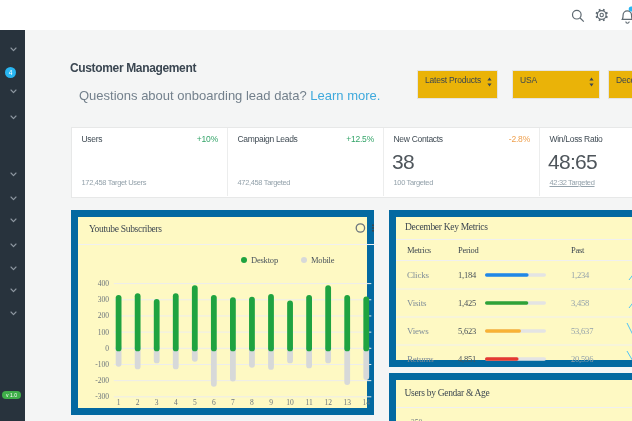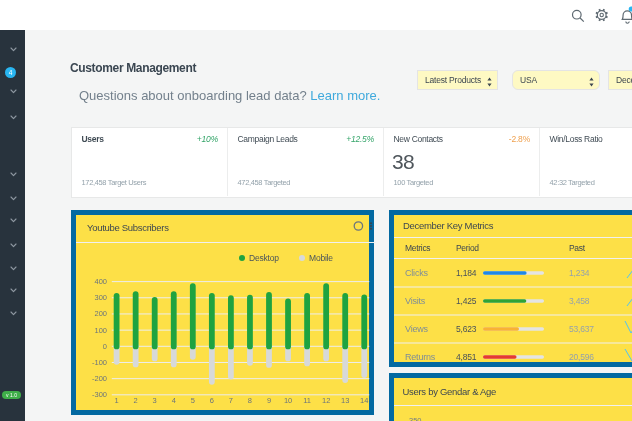--- a/index.html
+++ b/index.html
@@ -6,31 +6,31 @@
 html,body { width:632px; height:421px; overflow:hidden; background:#f4f5f5; font-family:"Liberation Sans", sans-serif; }
 #topbar { position:absolute; left:0; top:0; width:632px; height:30px; background:#fff; }
 #sidebar { position:absolute; left:0; top:30px; width:25px; height:391px; background:#28333d; }
 .chev { position:absolute; left:10px; width:7px; height:7px; }
 .chev svg { display:block; }
 #badge4 { position:absolute; left:5px; top:67px; width:11px; height:11px; border-radius:50%; background:#29b6f2; color:#fff; font-size:6.5px; line-height:11px; text-align:center; }
 #vbadge { position:absolute; left:2px; top:391px; width:19px; height:8px; border-radius:4px; background:#3fae49; color:#fff; font-size:5px; line-height:8px; text-align:center; }
 #h1 { position:absolute; left:70px; top:60.5px; font-size:12px; font-weight:bold; color:#3a4651; letter-spacing:-0.35px; }
 #sub { position:absolute; left:79px; top:87.5px; font-size:13px; color:#73808c; }
 #sub a { color:#3fa9dc; text-decoration:none; }
-.select { position:absolute; top:70px; height:20px; background:#fef9c3; border:1px solid #e4e4e4; font-size:8.5px; color:#3d4751; line-height:18px; padding-left:7px; letter-spacing:-0.2px; }
+.select { position:absolute; top:70px; height:29px; background:#eab308; border:1px solid #e4e4e4; font-size:8.5px; color:#3d4751; line-height:18px; padding-left:7px; letter-spacing:-0.2px; }
 .select .arr { position:absolute; right:5px; top:4px; }
 #statcard { position:absolute; left:71px; top:127px; width:624px; height:71px; background:#fff; border:1px solid #e7e8e8; }
 .stat { position:absolute; top:0; width:156px; height:68px; border-right:1px solid #eceded; }
 .stat .lbl { position:absolute; left:9.5px; top:133px; font-size:8.5px; color:#414c55; letter-spacing:-0.3px; }
 .stat .pct { position:absolute; right:9px; top:133px; font-size:8.5px; letter-spacing:-0.2px; }
 .stat .big { position:absolute; left:8px; top:152px; font-size:21px; color:#4e555b; letter-spacing:-0.7px; }
 .stat .tgt { position:absolute; left:9.5px; top:178px; font-size:7.5px; color:#94a2ab; letter-spacing:-0.35px; }
-.green { color:#35a56a;font-style:italic; }
+.green { color:#35a56a; }
 .orange { color:#efa04e; }
-.card { position:absolute; background:#fde047; border:5px solid #0369a1; }
+.card { position:absolute; background:#fef9c3; border:7px solid #0369a1;font-family:Liberation Serif, serif; }
 .cardtitle { position:absolute; left:13px; font-size:9.5px; color:#3d4751; letter-spacing:-0.3px; }
 </style>
 </head>
 <body>
 <div id="topbar">
   <svg width="632" height="30" style="position:absolute;left:0;top:0">
     <g fill="none" stroke="#5f6a72" stroke-width="1.2">
       <circle cx="576.8" cy="14.7" r="4.3"></circle>
         <line x1="580.1" y1="18" x2="583.8" y2="21.6"></line>
     </g>
@@ -54,45 +54,46 @@
   </svg>
 </div>
 <div id="sidebar"></div>
 <div id="badge4">4</div>
 <div id="vbadge">v 1.0</div>
 <div id="h1">Customer Management</div>
 <div id="sub">Questions about onboarding lead data? <a href="#">Learn more.</a></div>
 <div class="select" style="left:417px;width:81px;">Latest Products<span class="arr"><svg width="5" height="10">
         <path d="M2.5 0.5 L4.6 3.4 L0.4 3.4 Z M2.5 9.5 L0.4 6.6 L4.6 6.6 Z" fill="#3d4751"></path>
       </svg></span></div>
-<div class="select" style="left:512px;width:88px;border-radius:6px;">USA<span class="arr"><svg width="5" height="10">
+<div class="select" style="left:512px;width:88px;">USA<span class="arr"><svg width="5" height="10">
         <path d="M2.5 0.5 L4.6 3.4 L0.4 3.4 Z M2.5 9.5 L0.4 6.6 L4.6 6.6 Z" fill="#3d4751"></path>
       </svg></span></div>
 <div class="select" style="left:608px;width:85px;">December<span class="arr"></span></div>
 
 <div id="statcard">
   <div class="stat" style="left:0;">
-    <div class="lbl" style="top:6px;font-weight:bold;">Users</div>
+    <div class="lbl" style="top:6px;">Users</div>
       <div class="pct green" style="top:6px;">+10%</div>
     <div class="tgt" style="top:50px;">172,458 Target Users</div>
   </div>
   <div class="stat" style="left:156px;">
     <div class="lbl" style="top:6px;">Campaign Leads</div>
       <div class="pct green" style="top:6px;">+12.5%</div>
     <div class="tgt" style="top:50px;">472,458 Targeted</div>
   </div>
   <div class="stat" style="left:312px;">
     <div class="lbl" style="top:6px;">New Contacts</div>
       <div class="pct orange" style="top:6px;">-2.8%</div>
     <div class="big" style="top:22px;">38</div>
     <div class="tgt" style="top:50px;">100 Targeted</div>
   </div>
   <div class="stat" style="left:468px;border-right:none;">
     <div class="lbl" style="top:6px;">Win/Loss Ratio</div>
-    <div class="tgt" style="top:50px;">42:32 Targeted</div>
+    <div class="big" style="top:22px;">48:65</div>
+    <div class="tgt" style="top:50px;text-decoration:underline;">42:32 Targeted</div>
   </div>
 </div>
 
 <div class="card" id="ytcard" style="left:71px;top:210px;width:303px;height:205px;">
   <div class="cardtitle" style="left:11px;top:7px;">Youtube Subscribers</div>
   <svg width="26" height="16" style="position:absolute;left:276px;top:3.5px;">
     <circle cx="6.4" cy="7" r="4.2" fill="none" stroke="#6b757d" stroke-width="1.3"></circle>
     <circle cx="19" cy="4.2" r="1.05" fill="#3a444d"></circle>
       <circle cx="19" cy="7" r="1.05" fill="#3a444d"></circle>
       <circle cx="19" cy="9.8" r="1.05" fill="#3a444d"></circle>

